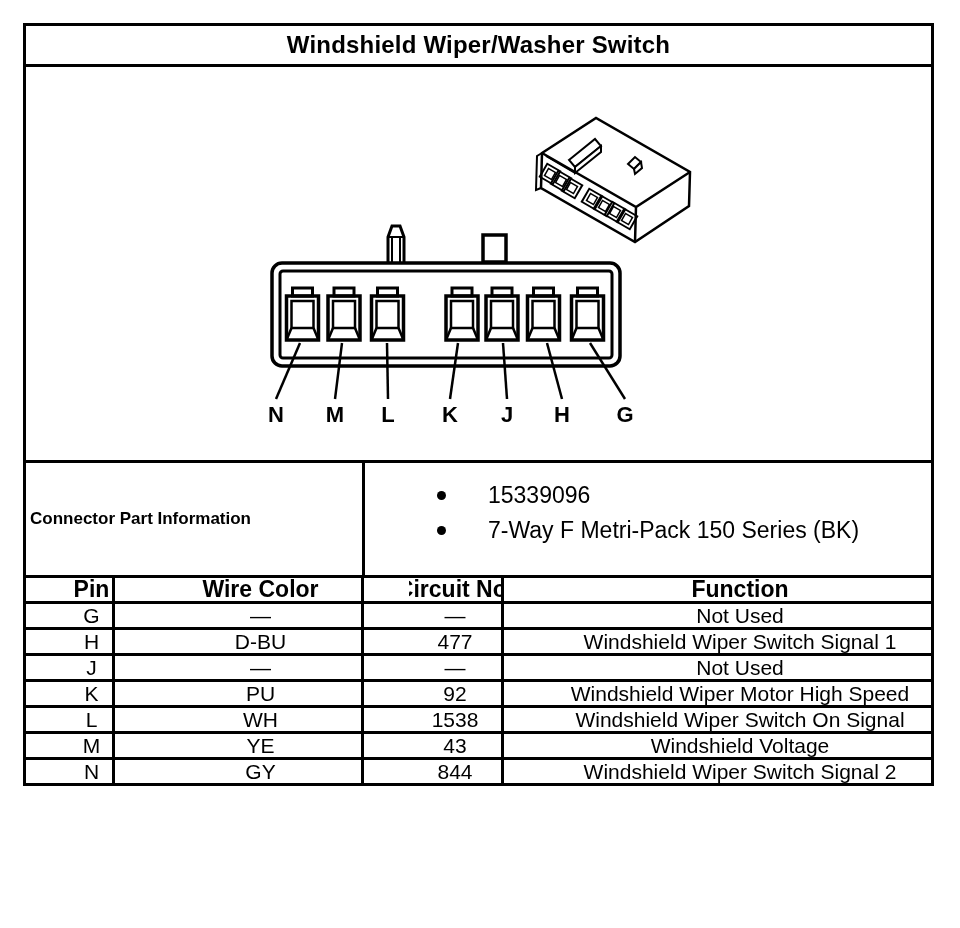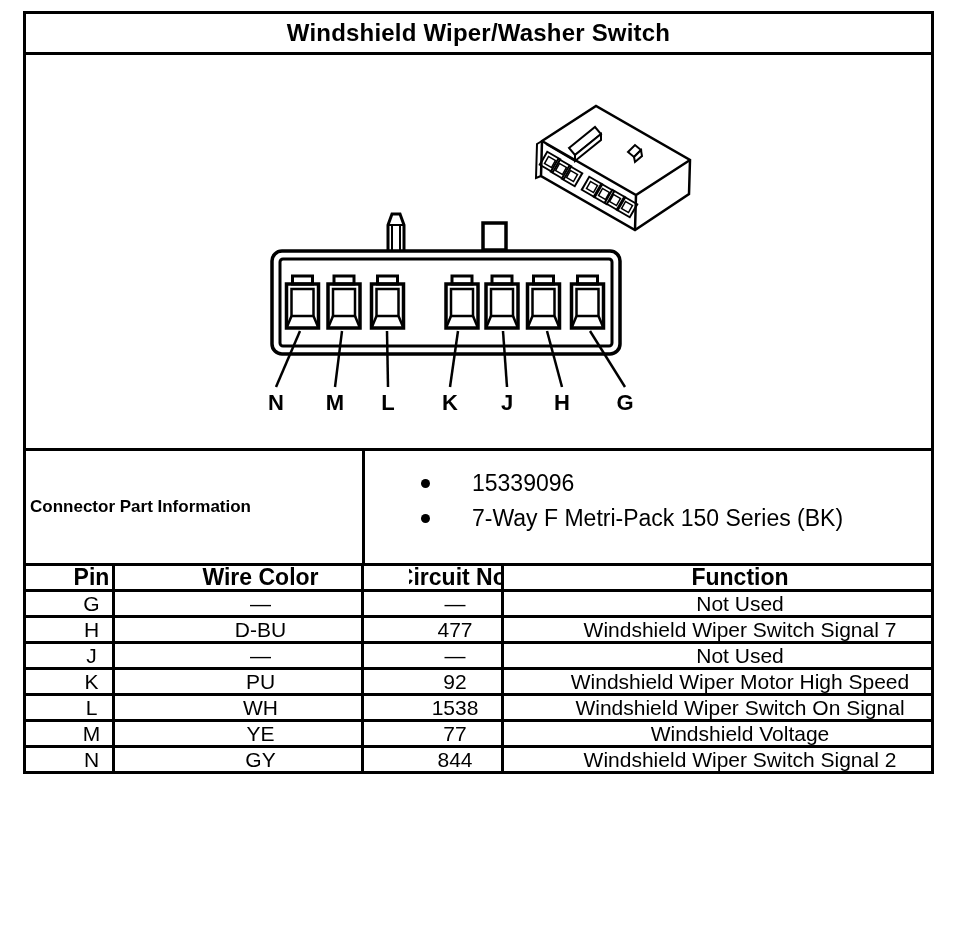--- a/index.html
+++ b/index.html
@@ -2,21 +2,21 @@
 <html><head>
 <meta charset="utf-8">
 <style>
   * { margin:0; padding:0; box-sizing:content-box; }
   html,body { background:#ffffff; }
   body {
     width:960px; height:928px; position:relative;
     font-family:"Liberation Sans", sans-serif; color:#000;
   }
   .frame {
-    position:absolute; left:23px; top:11px; width:905px;
+    position:absolute; left:23px; top:23px; width:905px;
     border:3px solid #000; background:#fff;
   }
   .title-row {
     height:38px; border-bottom:3px solid #000;
     display:flex; align-items:center; justify-content:center;
     font-weight:bold; font-size:24px; letter-spacing:0.2px;
   }
   .diagram-row {
     height:393px; border-bottom:3px solid #000; overflow:hidden;
   }
@@ -24,21 +24,21 @@
   .partinfo-row {
     height:112px; border-bottom:3px solid #000; display:flex;
   }
   .partinfo-label {
     width:332px; border-right:3px solid #000; flex:none;
     display:flex; align-items:center; padding-left:4px;
     font-weight:bold; font-size:17px;
   }
   .partinfo-values { flex:1; padding-top:15px; }
   .bullet-item {
-    display:flex; align-items:center; height:35px; font-size:23px;
+    display:flex; align-items:center; height:35px; font-size:23px;padding-left:16px;
   }
   .dot {
     width:9px; height:9px; border-radius:50%; background:#000;
     margin-left:56px; margin-right:42px; flex:none;
   }
   .trow {
     display:grid; grid-template-columns:89px 249px 140px auto;
     border-bottom:3px solid #000;
   }
   .trow:last-child { border-bottom:none; }
@@ -215,21 +215,21 @@
     <div class="trow">
       <div>G</div>
       <div>—</div>
       <div>—</div>
       <div class="cell-function">Not Used</div>
     </div>
     <div class="trow">
       <div>H</div>
       <div>D-BU</div>
       <div>477</div>
-      <div class="cell-function">Windshield Wiper Switch Signal 7</div>
+      <div class="cell-function">Windshield Wiper Switch Signal 1</div>
     </div>
     <div class="trow">
       <div>J</div>
       <div>—</div>
       <div>—</div>
       <div class="cell-function">Not Used</div>
     </div>
     <div class="trow">
       <div>K</div>
       <div>PU</div>
@@ -238,21 +238,21 @@
     </div>
     <div class="trow">
       <div>L</div>
       <div>WH</div>
       <div>1538</div>
       <div class="cell-function">Windshield Wiper Switch On Signal</div>
     </div>
     <div class="trow">
       <div>M</div>
       <div>YE</div>
-      <div>77</div>
+      <div>43</div>
       <div class="cell-function">Windshield Voltage</div>
     </div>
     <div class="trow">
       <div>N</div>
       <div>GY</div>
       <div>844</div>
       <div class="cell-function">Windshield Wiper Switch Signal 2</div>
     </div>
   </div>
 

